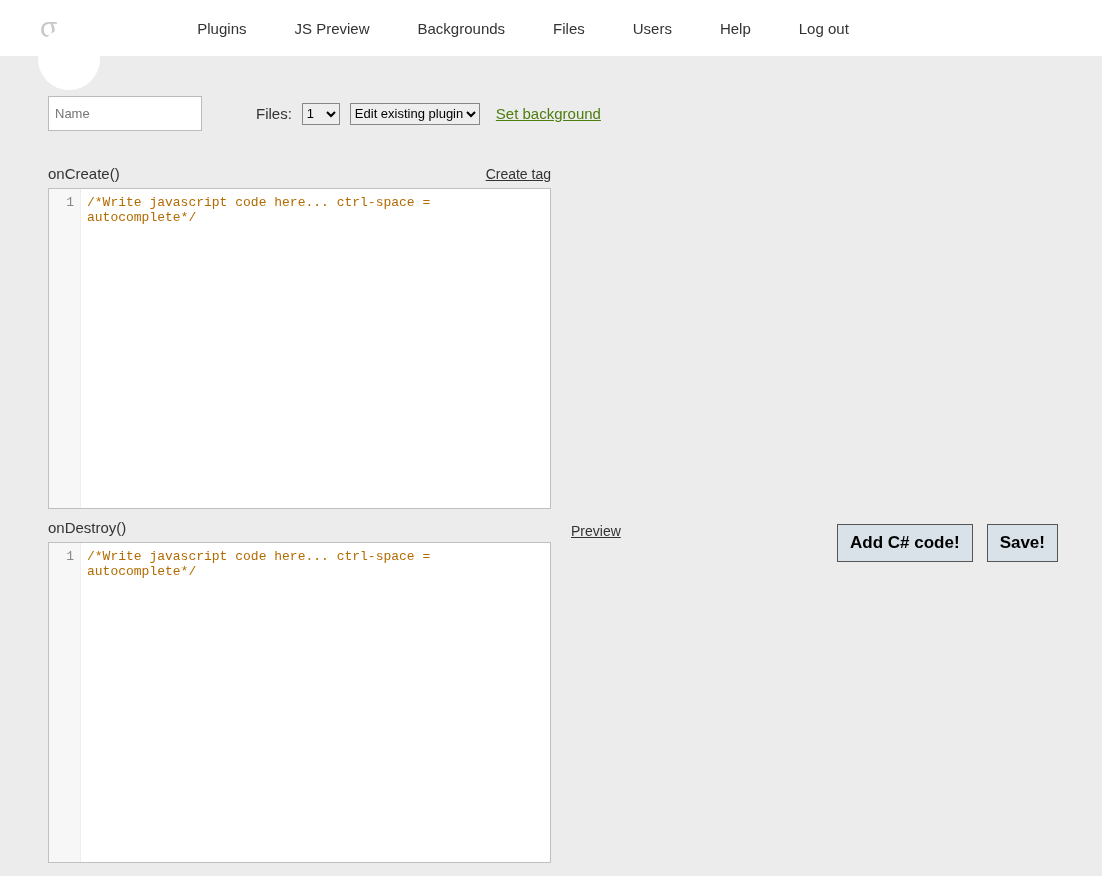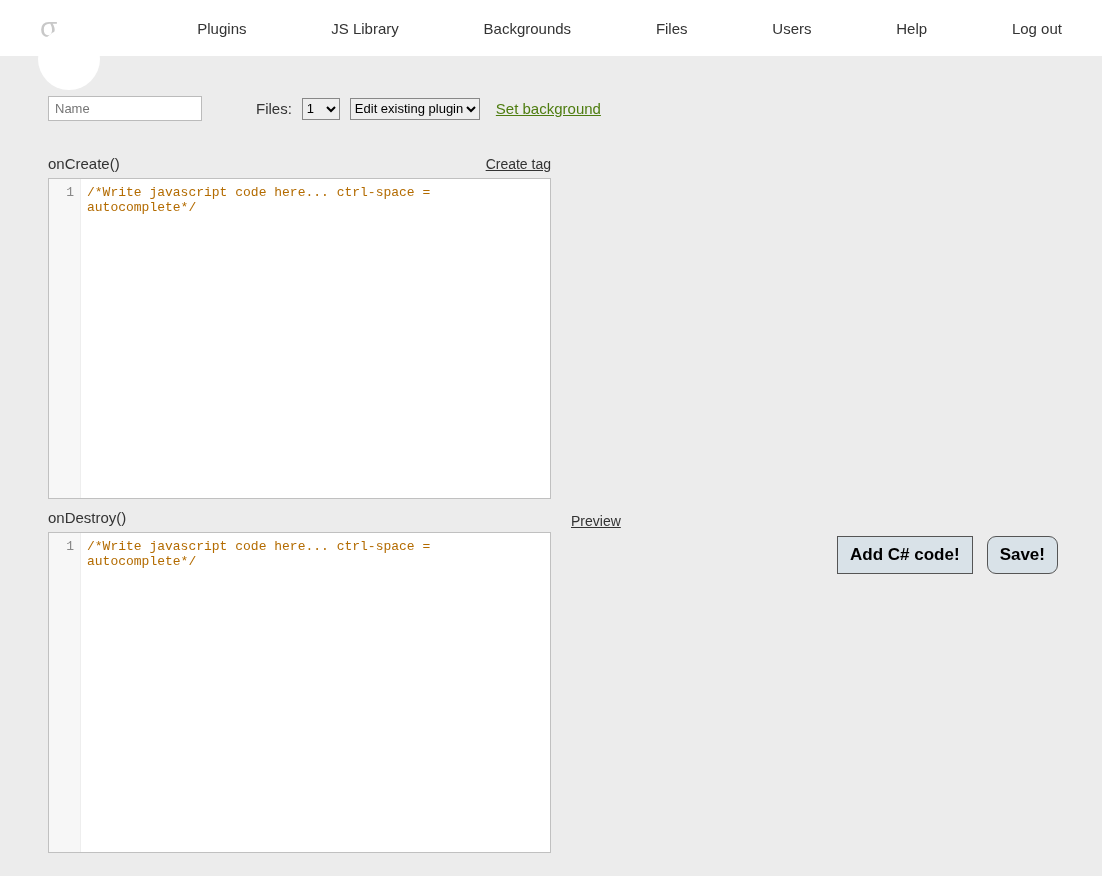--- a/index.html
+++ b/index.html
@@ -21,23 +21,23 @@
   }
   .logo {
     color: #c8c8c8;
     font-size: 28px;
     font-weight: 400;
     margin-right: 140px;
     font-family: "Segoe UI", Arial, sans-serif;
   }
   .nav {
     display: flex;
-    gap: 72px;
+    gap: 48px;
     flex: 1;
-    justify-content: space-between;
+    justify-content: flex-start;
   }
   .nav-item {
     color: #333;
     font-size: 15px;
     cursor: pointer;
   }
   .logo-circle {
     position: absolute;
     top: 28px;
     left: 38px;
@@ -52,21 +52,21 @@
     position: relative;
   }
   .row-top {
     display: flex;
     align-items: center;
     gap: 10px;
     margin-bottom: 34px;
   }
   .name-input {
     width: 154px;
-    height: 25px;
+    height: 35px;
     border: 1px solid #bbb;
     background: #fff;
     padding: 2px 6px;
     font-size: 13px;
     color: #555;
   }
   .level-label {
     margin-left: 44px;
     font-size: 15px;
     color: #333;
@@ -130,44 +130,44 @@
     align-items: flex-start;
     gap: 20px;
   }
   .preview-col {
     padding-top: 4px;
     text-align: right;
   }
   .buttons-area {
     position: absolute;
     right: 44px;
-    top: 480px;
+    top: 468px;
     display: flex;
     gap: 14px;
   }
   .big-button {
     background: #d9e2e8;
     border: 1px solid #555;
     font-family: Arial, sans-serif;
     font-weight: bold;
     font-size: 17px;
     padding: 8px 12px;
     cursor: pointer;
     color: #000;
   }
-  .save-button { padding: 8px 12px; border-radius: 9px; }
+  .save-button { padding: 8px 12px; }
 </style>
 </head>
 <body>
 
 <div class="topbar">
   <div class="logo">σ</div>
   <div class="nav">
     <div class="nav-item">Plugins</div>
-    <div class="nav-item">JS Library</div>
+    <div class="nav-item">JS Preview</div>
     <div class="nav-item">Backgrounds</div>
     <div class="nav-item">Files</div>
     <div class="nav-item">Users</div>
     <div class="nav-item">Help</div>
     <div class="nav-item">Log out</div>
   </div>
 </div>
 
 <div class="logo-circle"></div>
 

